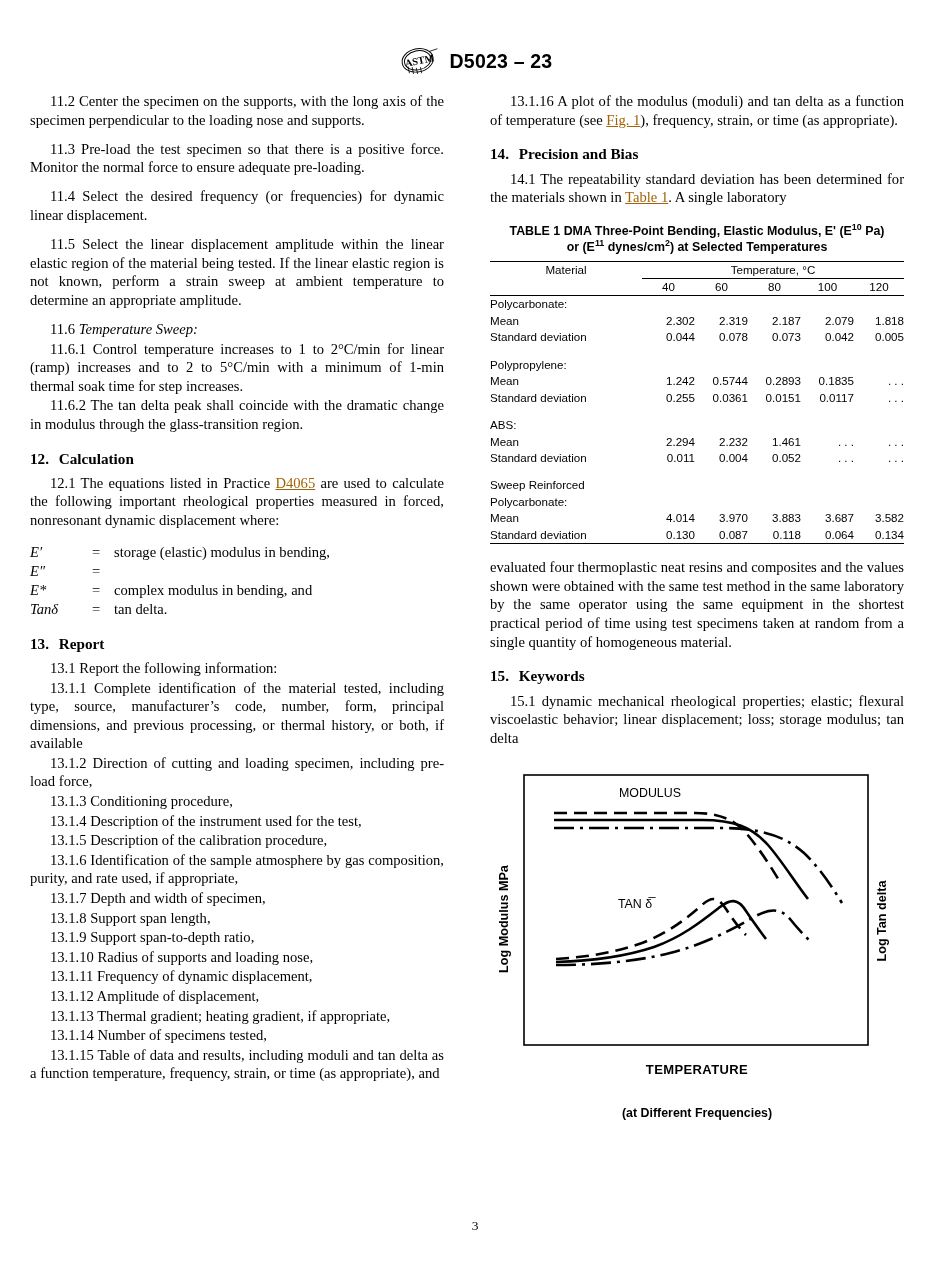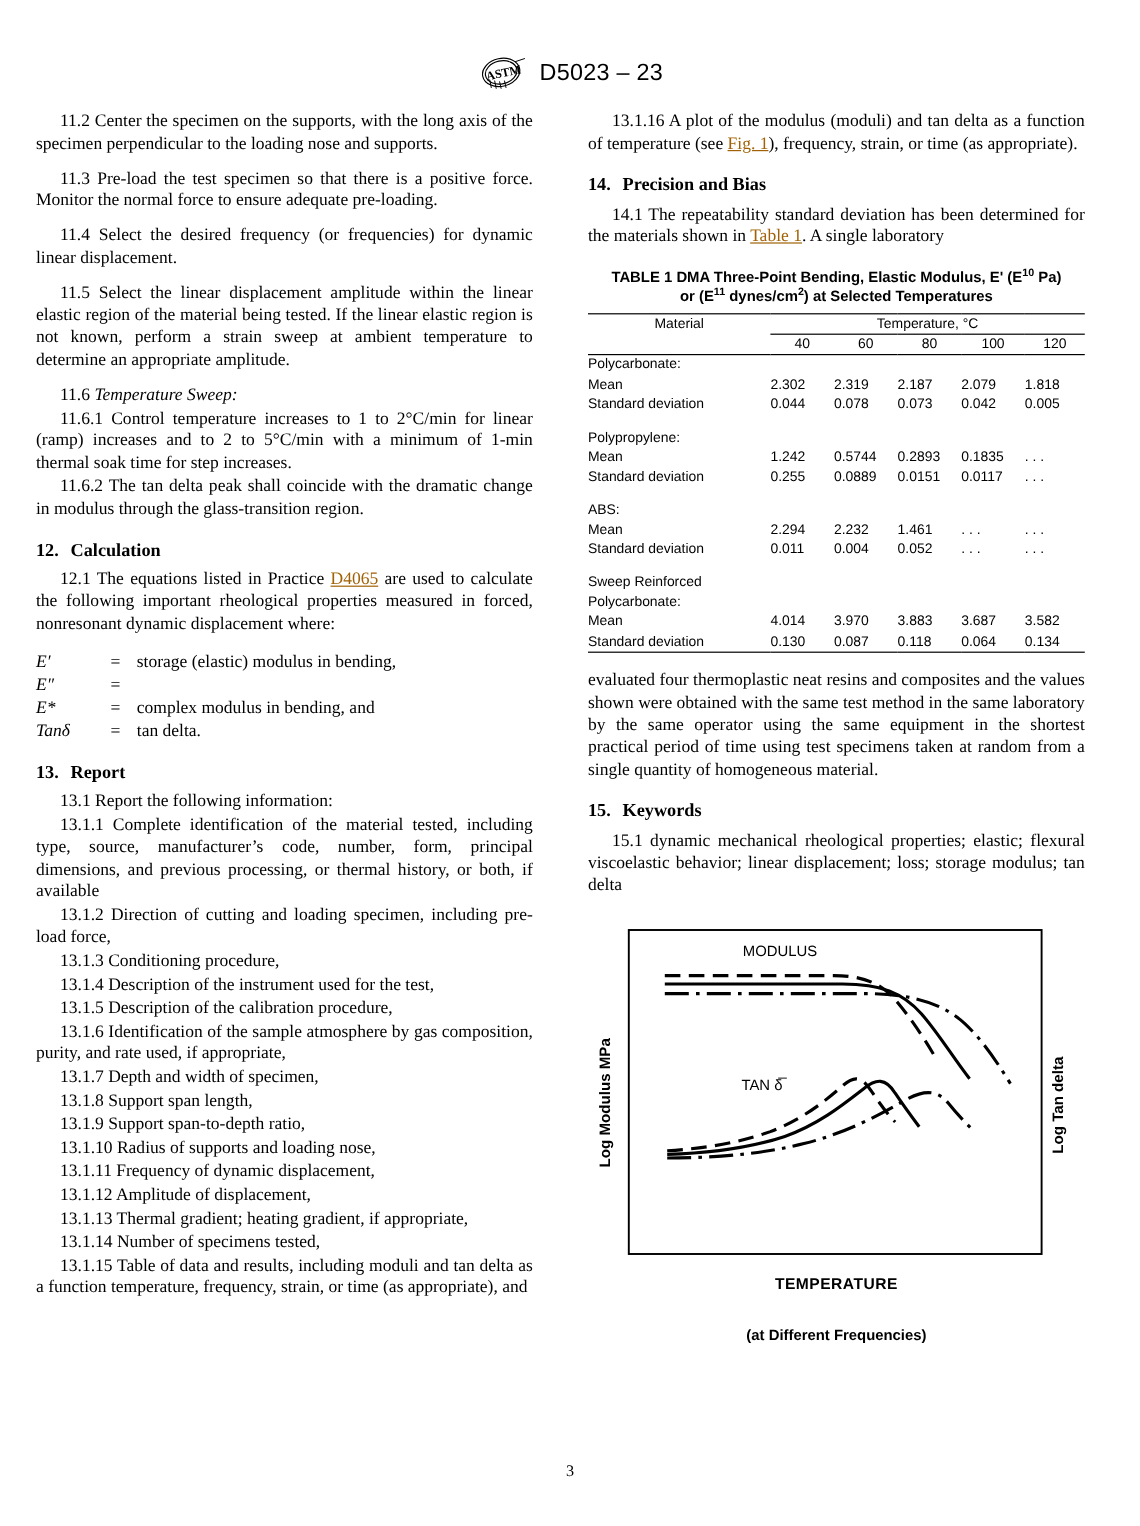--- a/index.html
+++ b/index.html
@@ -30,21 +30,21 @@
     width: 950px;
     text-align: center;
     display: flex;
     justify-content: center;
     align-items: center;
     gap: 10px;
   }
   .astm-logo { width: 42px; height: 30px; display: block; }
   .header-title {
     font-family: "Liberation Sans", "DejaVu Sans", sans-serif;
-    font-weight: normal;
+    font-weight: bold;
     font-size: 19.5px;
     letter-spacing: 0.2px;
     white-space: nowrap;
   }
 
   
   .col {
     position: absolute;
     top: 92px;
     width: 414px;
@@ -128,21 +128,21 @@
   .rule-bottom td { border-bottom: 1.6px solid #000; }
 
   .th-material { text-align: center; padding-bottom: 1px; }
   .th-temp {
     text-align: center;
     border-bottom: 0.9px solid #000;
     padding-bottom: 1px;
   }
   .th-num { text-align: center; padding-top: 1px; padding-bottom: 1px; }
   .cell-label { text-align: left; white-space: nowrap; }
-  .cell-num { text-align: left; white-space: nowrap; }
+  .cell-num { text-align: right; white-space: nowrap; }
   .indent1 { padding-left: 14px; }
   .indent-half { padding-left: 5px; }
   .spacer-row td { height: 11px; }
   .group-row td { padding-top: 2px; }
 
   sup { font-size: 0.72em; vertical-align: super; line-height: 0; }
 
   
   .figure-block {
     margin-top: 22px;
@@ -359,21 +359,21 @@
             <td class="cell-label indent1">Mean</td>
             <td class="cell-num">1.242</td>
             <td class="cell-num">0.5744</td>
             <td class="cell-num">0.2893</td>
             <td class="cell-num">0.1835</td>
             <td class="cell-num">. . .</td>
           </tr>
           <tr>
             <td class="cell-label indent1">Standard deviation</td>
             <td class="cell-num">0.255</td>
-            <td class="cell-num">0.0889</td>
+            <td class="cell-num">0.0361</td>
             <td class="cell-num">0.0151</td>
             <td class="cell-num">0.0117</td>
             <td class="cell-num">. . .</td>
           </tr>
 
           <tr class="spacer-row">
               <td colspan="6"></td>
             </tr>
 
           <tr>

